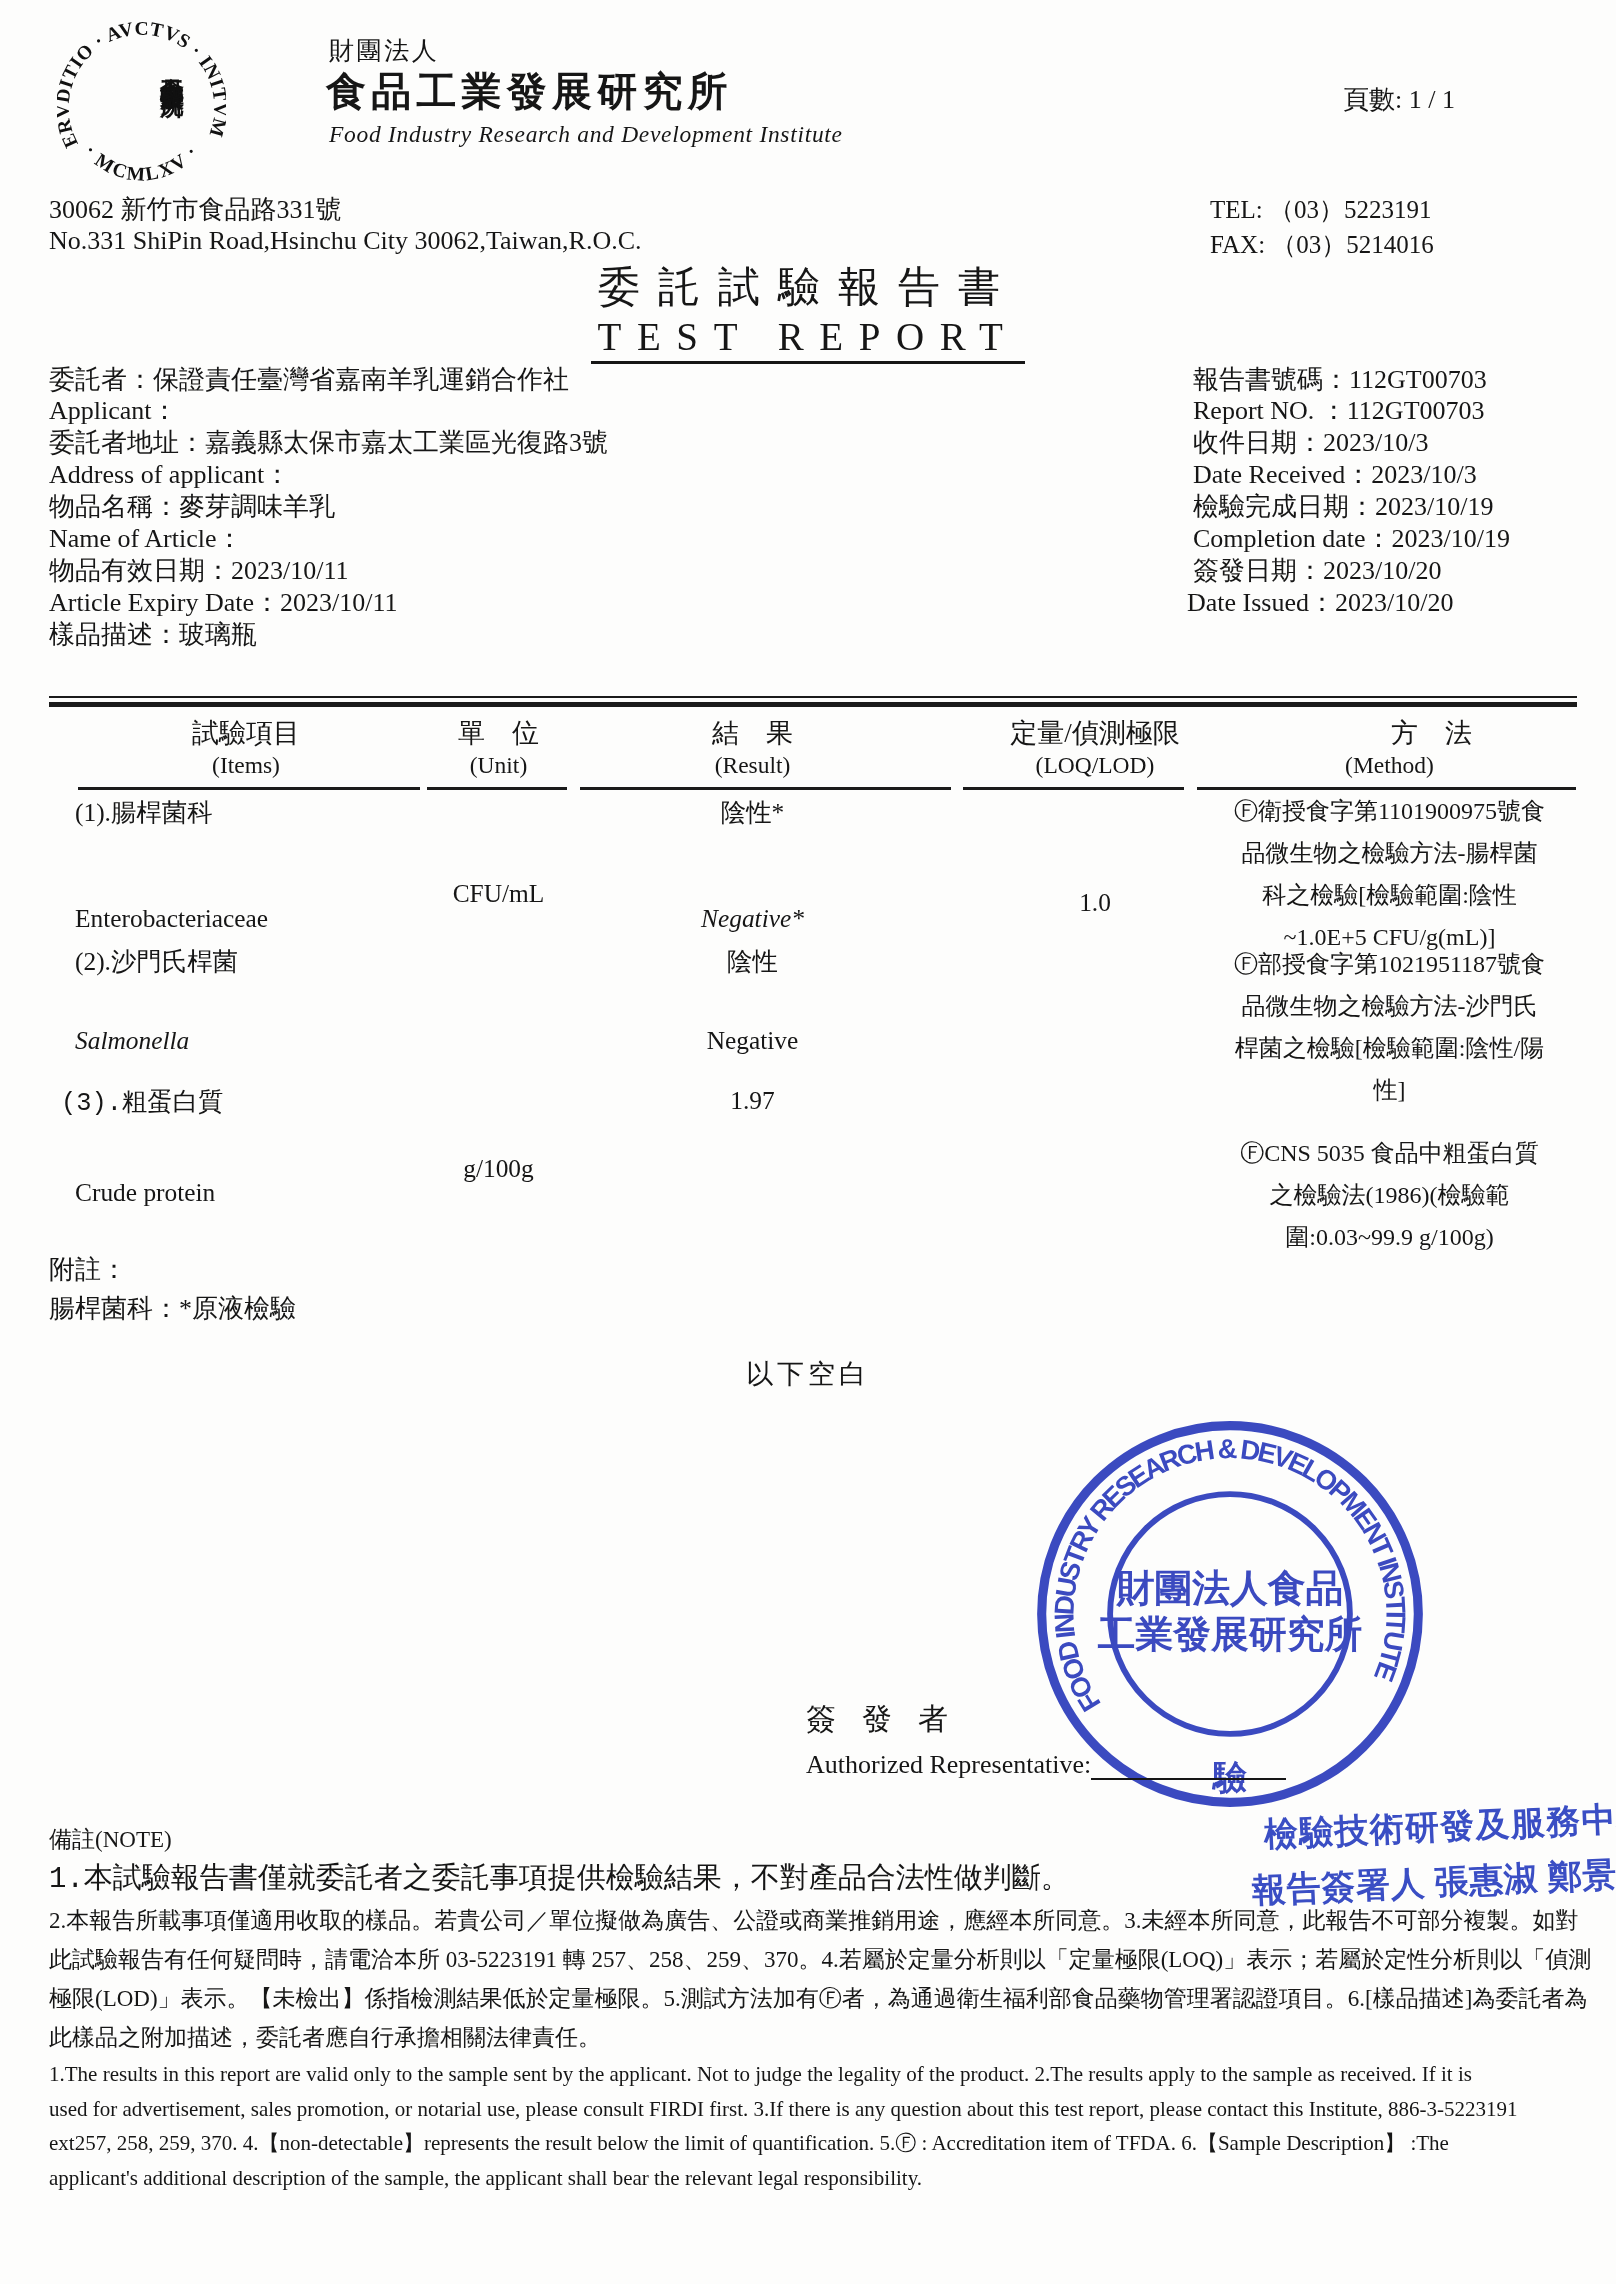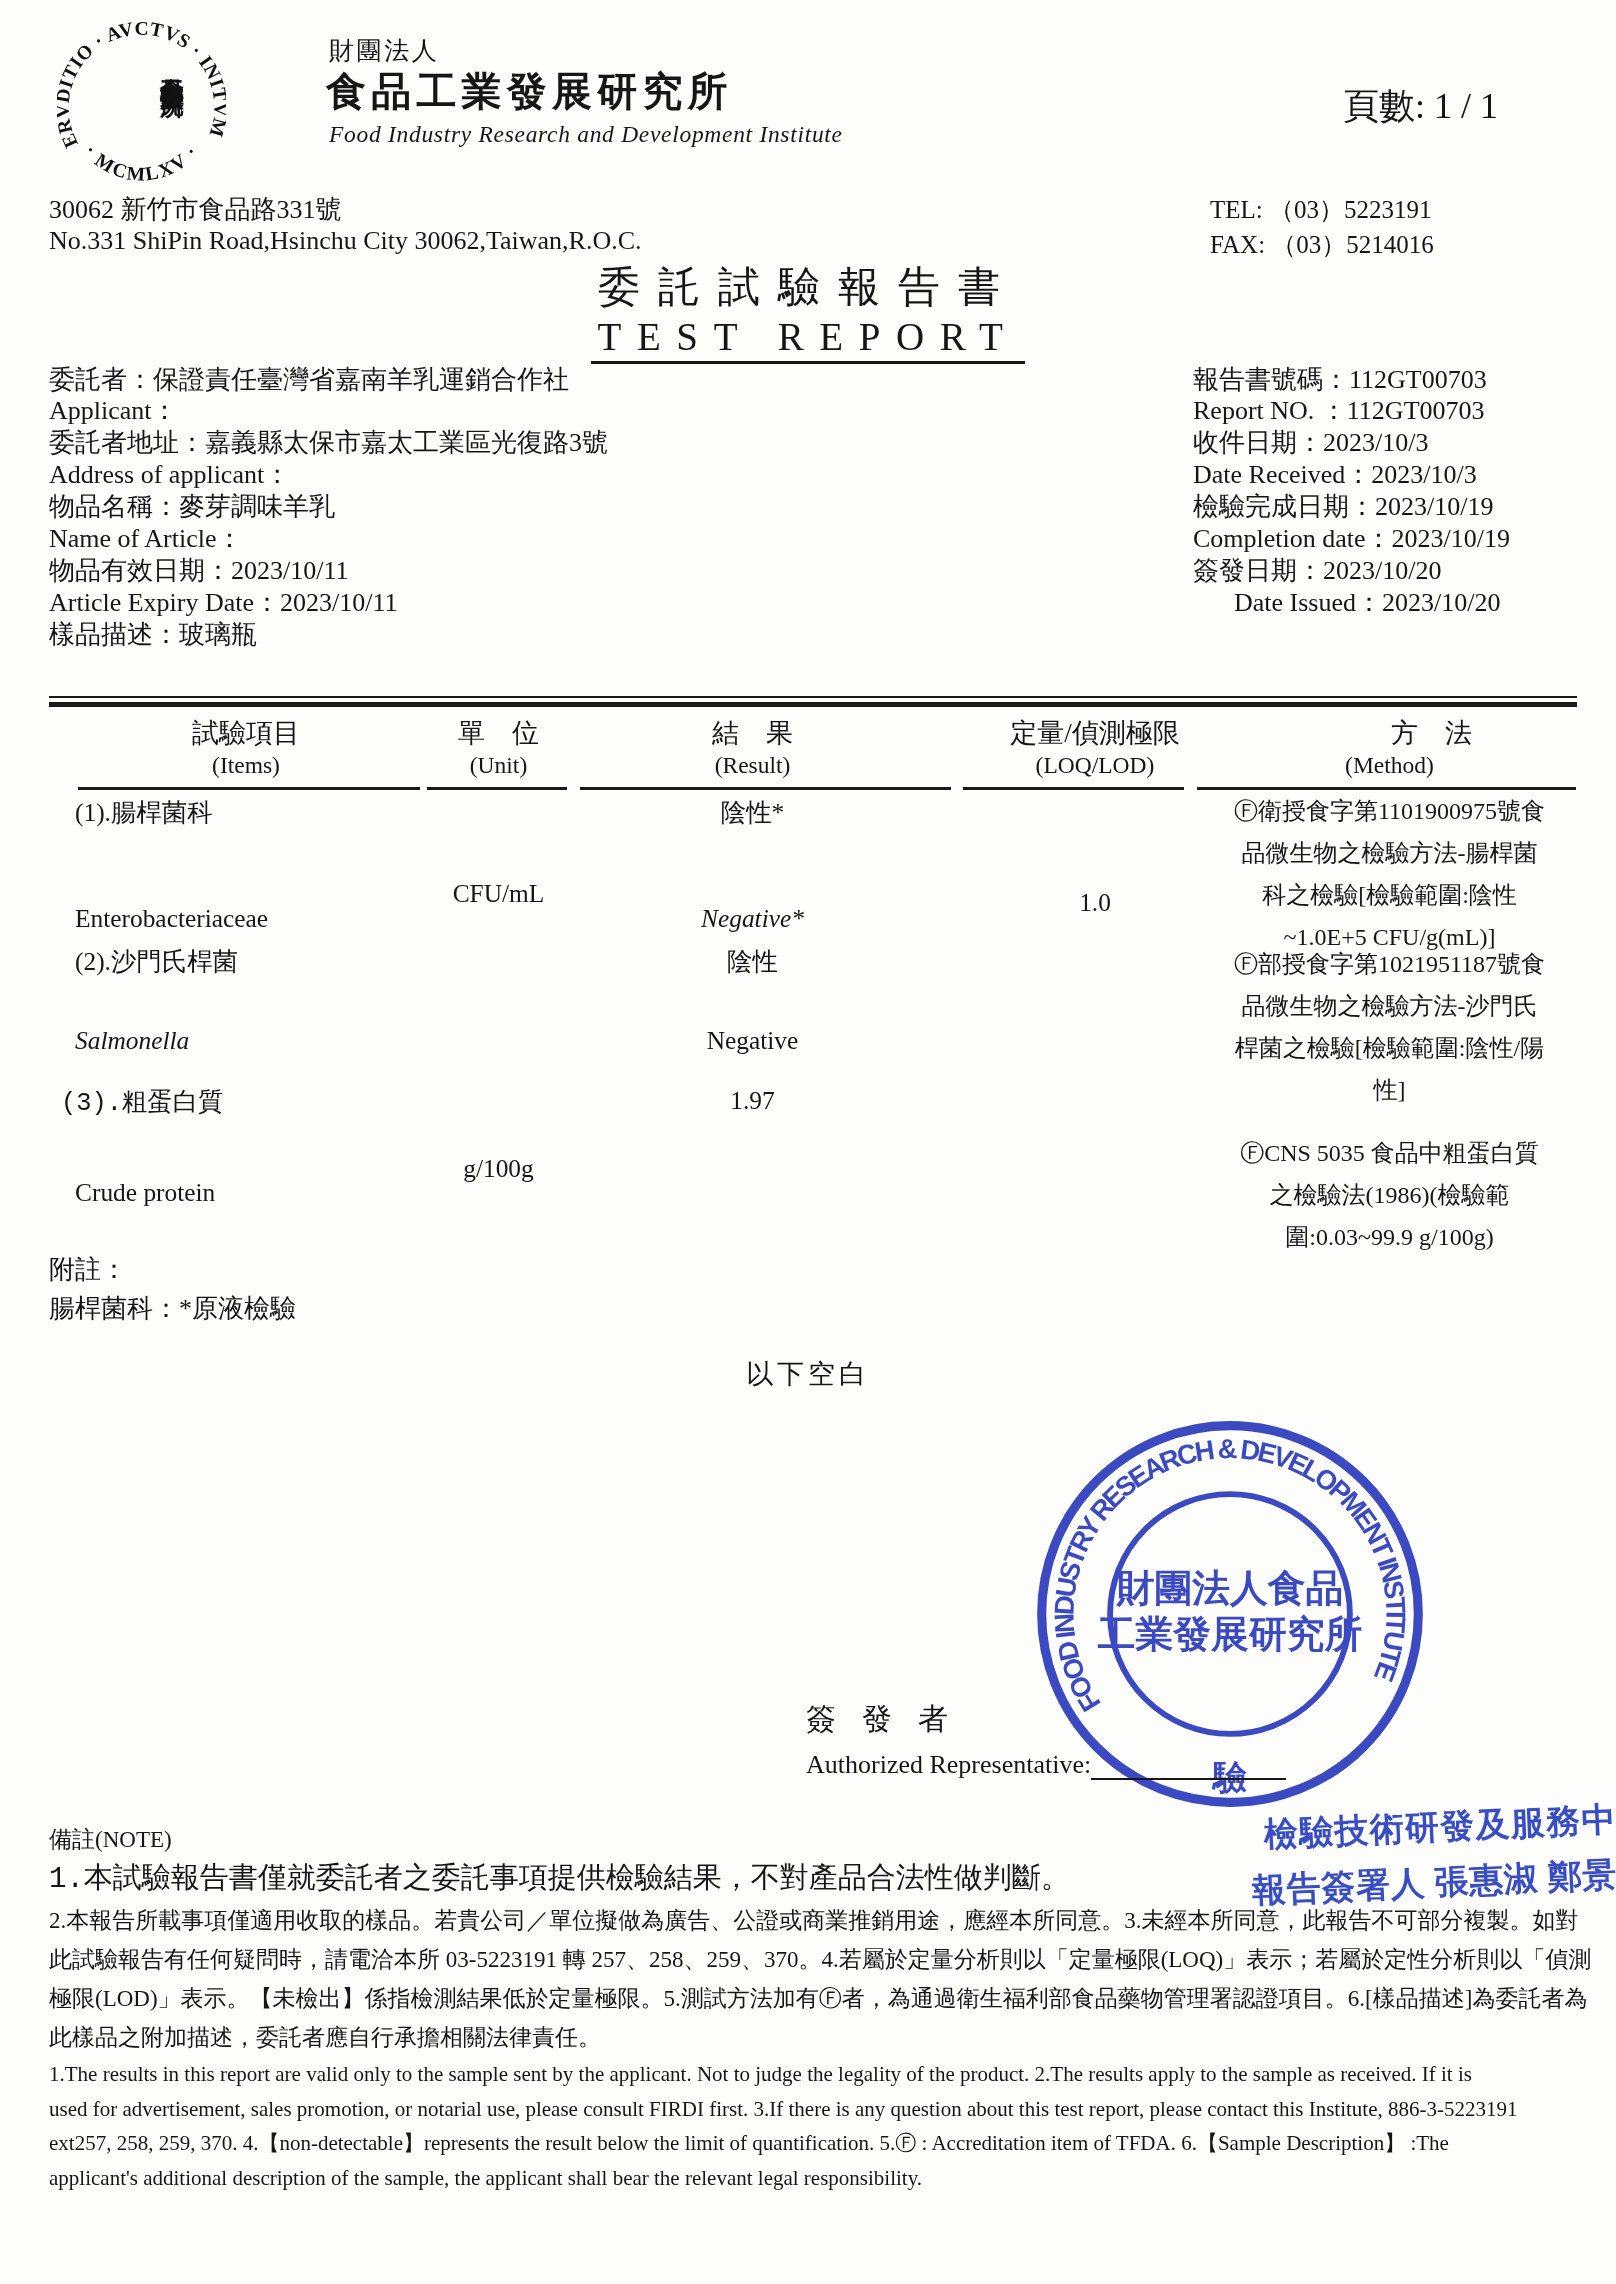--- a/index.html
+++ b/index.html
@@ -9,21 +9,21 @@
     color:#161616;
     background:#ffffff;
   }
   .page{position:relative;width:1616px;height:2284px;background:#fdfdfc;overflow:hidden;}
   .abs{position:absolute;}
   .center{text-align:center;}
   
   .org-prefix{font-size:25px;letter-spacing:2.6px;}
   .org-name{font-size:40px;font-weight:600;letter-spacing:5.2px;}
   .org-en{font-size:23.5px;font-style:italic;letter-spacing:0.7px;}
-  .pagination{font-size:36px;}
+  .pagination{font-size:26px;}
   .addr{font-size:26px;}
   .telfax{font-size:25px;}
   
   .title-zh{font-size:42px;letter-spacing:18px;font-weight:500;}
   .title-en{font-size:39px;letter-spacing:15.6px;border-bottom:3.3px solid #161616;padding:0 6.5px 2.6px 6.5px;font-weight:500;}
   
   .info-line{font-size:26px;white-space:nowrap;line-height:31px;}
   
   .rule-thin{height:0;border-top:2.6px solid #1b1b1b;}
   .rule-thick{height:0;border-top:5.9px solid #1b1b1b;}
@@ -102,21 +102,21 @@
   <div class="abs info-line" style="left:49px;top:587px;">Article Expiry Date：2023/10/11</div>
   <div class="abs info-line" style="left:49px;top:619px;">樣品描述：玻璃瓶</div>
 
   <div class="abs info-line" style="left:1193px;top:364px;">報告書號碼：112GT00703</div>
   <div class="abs info-line" style="left:1193px;top:395px;">Report NO. ：112GT00703</div>
   <div class="abs info-line" style="left:1193px;top:427px;">收件日期：2023/10/3</div>
   <div class="abs info-line" style="left:1193px;top:459px;">Date Received：2023/10/3</div>
   <div class="abs info-line" style="left:1193px;top:491px;">檢驗完成日期：2023/10/19</div>
   <div class="abs info-line" style="left:1193px;top:523px;">Completion date：2023/10/19</div>
   <div class="abs info-line" style="left:1193px;top:555px;">簽發日期：2023/10/20</div>
-  <div class="abs info-line" style="left:1234px;top:587px;">Date Issued：2023/10/20</div>
+  <div class="abs info-line" style="left:1187px;top:587px;">Date Issued：2023/10/20</div>
 
   <div class="abs rule-thin" style="left:49px;top:696px;width:1528px;"></div>
   <div class="abs rule-thick" style="left:49px;top:702px;width:1528px;"></div>
 
   <div class="abs th-zh center" style="left:75px;top:715px;width:342px;">試驗項目</div>
   <div class="abs th-en center" style="left:75px;top:752px;width:342px;">(Items)</div>
   <div class="abs th-zh center" style="left:391px;top:715px;width:215px;">單　位</div>
   <div class="abs th-en center" style="left:391px;top:752px;width:215px;">(Unit)</div>
   <div class="abs th-zh center" style="left:645px;top:715px;width:215px;">結　果</div>
   <div class="abs th-en center" style="left:645px;top:752px;width:215px;">(Result)</div>

